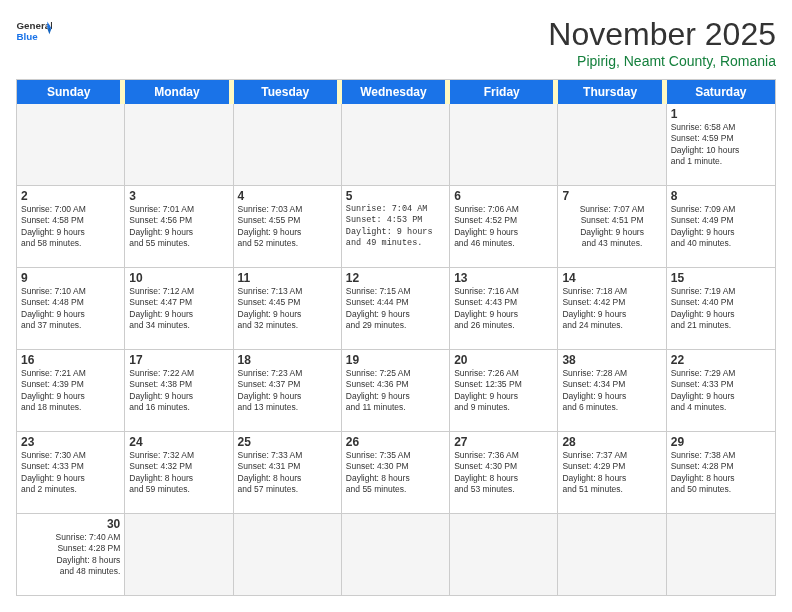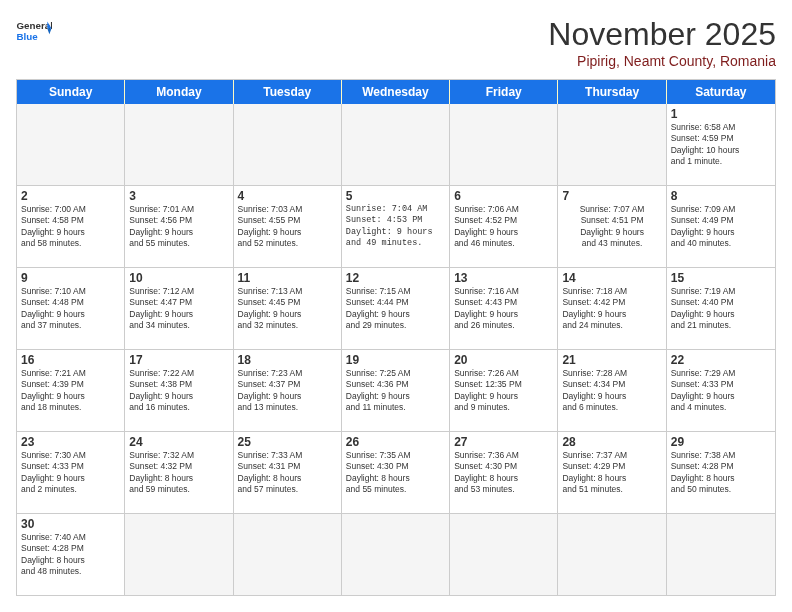--- a/index.html
+++ b/index.html
@@ -36,54 +36,54 @@
     .title-block {
       text-align: right;
     }
     .month-title {
       font-size: 32px;
       color: #333;
       font-weight: normal;
     }
     .subtitle {
       font-size: 14px;
-      color: #7f1d1d;
+      color: #15803d;
     }
     .calendar {
       flex: 1;
       border: 1px solid #ccc;
       display: flex;
       flex-direction: column;
     }
     .cal-header {
       display: grid;
       grid-template-columns: repeat(7, 1fr);
       background: #1a73e8;
     }
     .cal-header-cell {
       color: #fff;
       font-size: 12px;
       font-weight: bold;
       text-align: center;
       padding: 5px 2px;
-      border-right: 1px solid #fef9c3;
+      border-right: 5px solid #fef9c3;
     }
     .cal-header-cell:last-child { border-right: none; }
     .cal-body {
       flex: 1;
       display: flex;
       flex-direction: column;
     }
     .cal-row {
       display: grid;
       grid-template-columns: repeat(7, 1fr);
       flex: 1;
       border-bottom: 1px solid #ccc;
     }
-    .cal-row:last-child { border-bottom: none; }
+    .cal-row:last-child { border-bottom: none; text-align: right; }
     .cal-cell {
       border-right: 1px solid #ccc;
       padding: 3px 4px;
       font-size: 9px;
       color: #333;
       background: #fff;
       vertical-align: top;
       min-height: 0;
     }
     .cal-cell:last-child { border-right: none; }
@@ -278,21 +278,21 @@
 and 11 minutes.</div>
           </div>
           <div class="cal-cell">
             <span class="day-num">20</span>
             <div class="day-info" style="white-space: pre-line;">Sunrise: 7:26 AM
 Sunset: 12:35 PM
 Daylight: 9 hours
 and 9 minutes.</div>
           </div>
           <div class="cal-cell">
-            <span class="day-num">21</span>
+            <span class="day-num">38</span>
             <div class="day-info" style="white-space: pre-line;">Sunrise: 7:28 AM
 Sunset: 4:34 PM
 Daylight: 9 hours
 and 6 minutes.</div>
           </div>
           <div class="cal-cell">
             <span class="day-num">22</span>
             <div class="day-info" style="white-space: pre-line;">Sunrise: 7:29 AM
 Sunset: 4:33 PM
 Daylight: 9 hours

